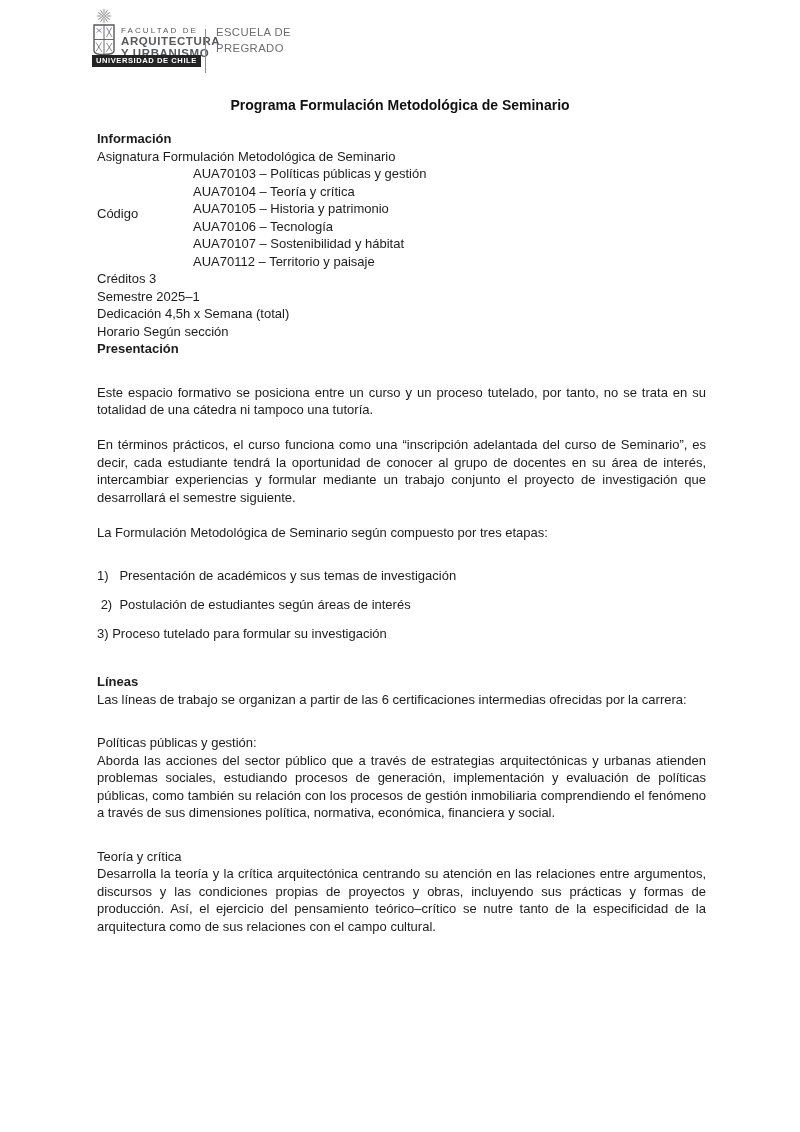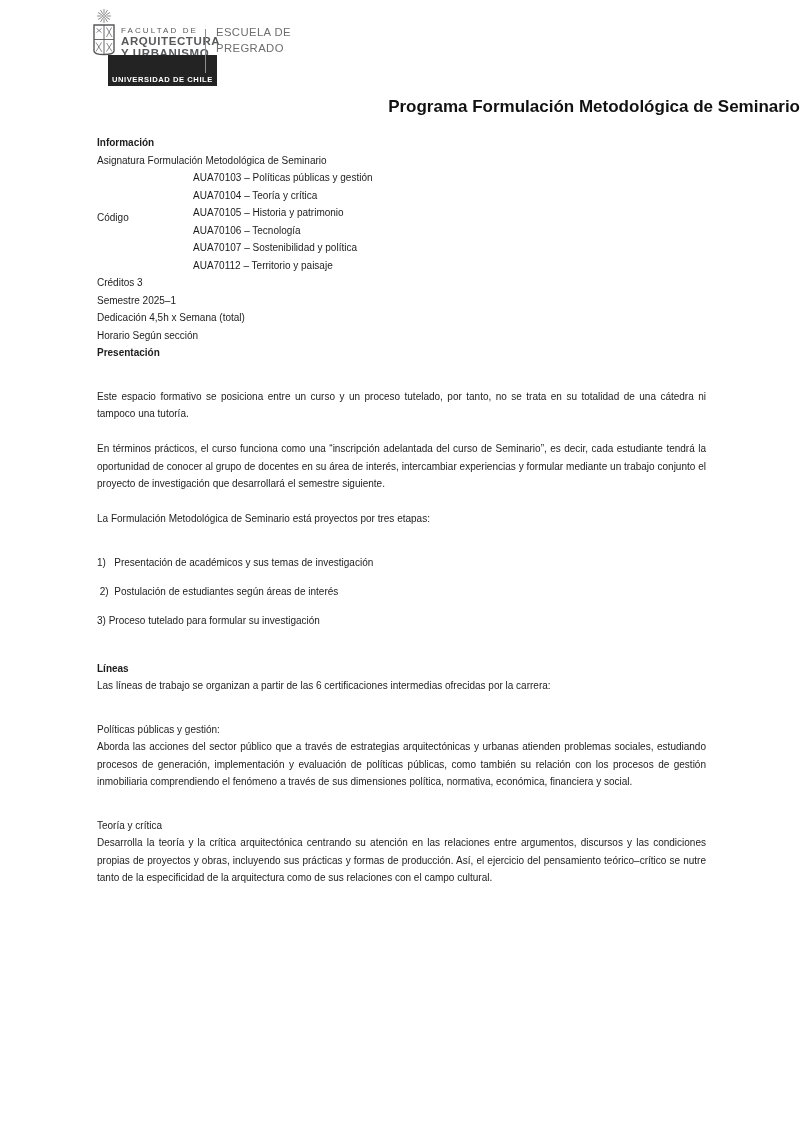--- a/index.html
+++ b/index.html
@@ -6,28 +6,28 @@
   body{
     width:800px;height:1132px;overflow:hidden;background:#ffffff;
     font-family:"Liberation Sans",sans-serif;color:#1c1c1c;
   }
   
   .logo{position:relative;height:72px;}
   .crest{position:absolute;left:92px;top:8px;}
   .fac{position:absolute;left:121px;top:26px;color:#57585a;}
   .fac-small{font-size:8px;letter-spacing:2.1px;line-height:9px;}
   .fac-big{font-size:11.5px;font-weight:700;letter-spacing:0.6px;line-height:10.8px;margin-top:1px;}
-  .badge{position:absolute;left:108px;top:55px;background:#232323;color:#ffffff;
-         font-size:7.6px;font-weight:700;letter-spacing:0.55px;padding:20px 4px 2px;}
+  .badge{position:absolute;left:92px;top:55px;background:#232323;color:#ffffff;
+         font-size:7.6px;font-weight:700;letter-spacing:0.55px;padding:1px 4px 2px;}
   .vdiv{position:absolute;left:205px;top:29px;width:1px;height:44px;background:#8d8e90;}
   .school{position:absolute;left:216px;top:25px;font-size:11.3px;line-height:15.5px;
           color:#6d6e70;letter-spacing:0.4px;}
   
-  .title{margin:25px 0 0;text-align:right;font-size:17px;font-weight:700;color:#111111;}
-  .doc{margin:0 94px 0 97px;font-size:10px;line-height:17.5px;}
+  .title{margin:25px 0 0;text-align:center;font-size:14px;font-weight:700;color:#111111;}
+  .doc{margin:0 94px 0 97px;font-size:13px;line-height:17.5px;}
   .h{font-weight:700;}
   .sec-info{margin-top:17px;}
   .code-row{display:flex;}
   .code-label{width:96px;flex:0 0 96px;margin-top:40px;}
   .codes{flex:1;}
   .just{text-align:justify;}
   .mt1{margin-top:17.5px;}
   .sec-presentacion{}
   .sec-formato{margin-top:26px;}
   .etapas{margin-top:26px;}
@@ -85,38 +85,38 @@
   <section class="sec-info">
     <div class="h">Información</div>
     <div>Asignatura Formulación Metodológica de Seminario</div>
     <div class="code-row">
       <div class="code-label">Código</div>
       <div class="codes">
         <div>AUA70103 – Políticas públicas y gestión</div>
         <div>AUA70104 – Teoría y crítica</div>
         <div>AUA70105 – Historia y patrimonio</div>
         <div>AUA70106 – Tecnología</div>
-        <div>AUA70107 – Sostenibilidad y política</div>
+        <div>AUA70107 – Sostenibilidad y hábitat</div>
         <div>AUA70112 – Territorio y paisaje</div>
       </div>
     </div>
     <div>Créditos 3</div>
     <div>Semestre 2025–1</div>
     <div>Dedicación 4,5h x Semana (total)</div>
     <div>Horario Según sección</div>
   </section>
 
   <section class="sec-presentacion">
     <div class="h">Presentación</div>
   </section>
 
   <section class="sec-formato">
     <p class="just" style="margin:0">Este espacio formativo se posiciona entre un curso y un proceso tutelado, por tanto, no se trata en su totalidad de una cátedra ni tampoco una tutoría.</p>
     <p class="just mt1" style="margin-bottom:0">En términos prácticos, el curso funciona como una “inscripción adelantada del curso de Seminario”, es decir, cada estudiante tendrá la oportunidad de conocer al grupo de docentes en su área de interés, intercambiar experiencias y formular mediante un trabajo conjunto el proyecto de investigación que desarrollará el semestre siguiente.</p>
-    <p class="mt1" style="margin-bottom:0">La Formulación Metodológica de Seminario está proyectos por tres etapas:</p>
+    <p class="mt1" style="margin-bottom:0">La Formulación Metodológica de Seminario según compuesto por tres etapas:</p>
     <div class="etapas">
       <div class="etapa">1)   Presentación de académicos y sus temas de investigación</div>
       <div class="etapa"> 2)  Postulación de estudiantes según áreas de interés</div>
       <div class="etapa">3) Proceso tutelado para formular su investigación</div>
     </div>
   </section>
 
   <section class="sec-lineas">
     <div class="h">Líneas</div>
     <p class="just" style="margin:0">Las líneas de trabajo se organizan a partir de las 6 certificaciones intermedias ofrecidas por la carrera:</p>

